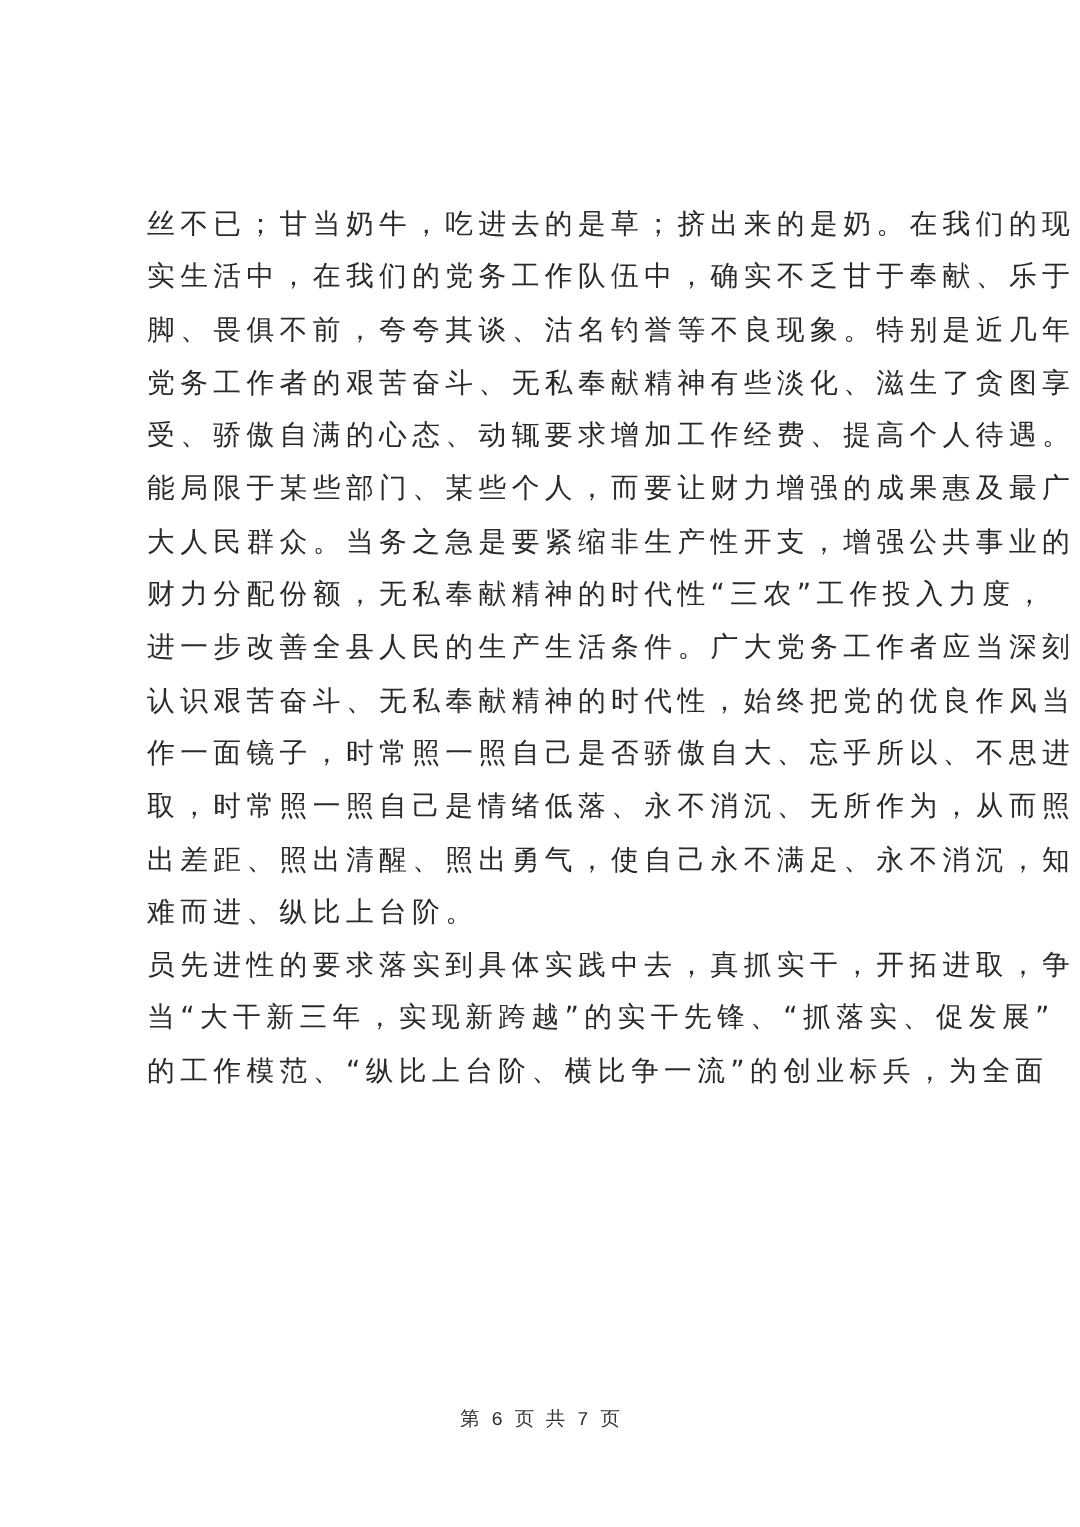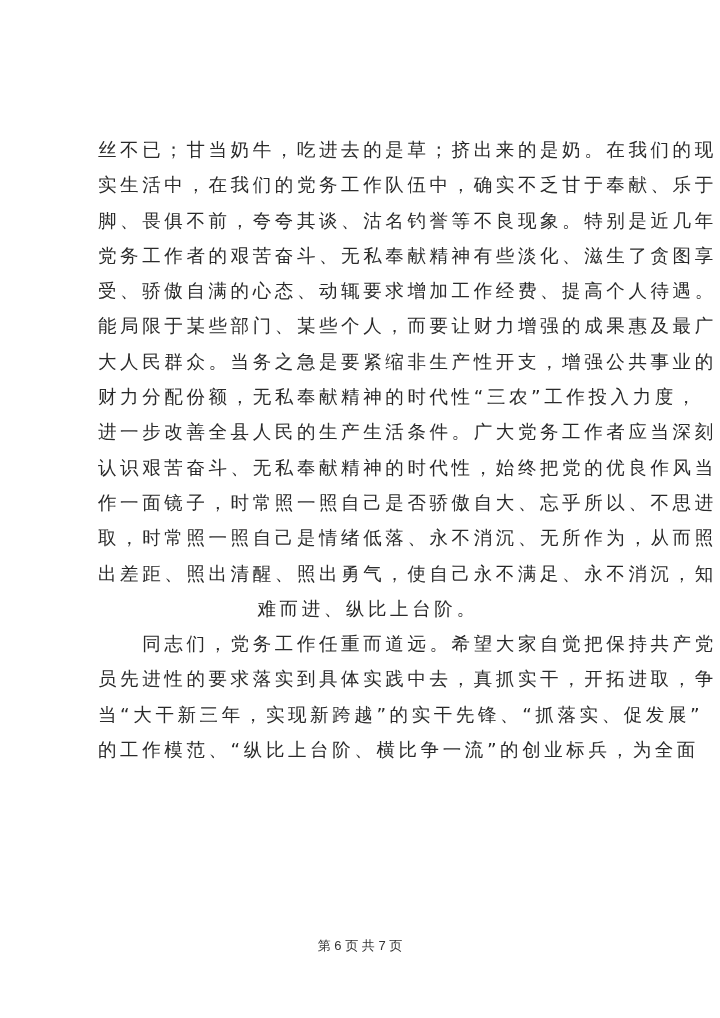--- a/index.html
+++ b/index.html
@@ -4,24 +4,24 @@
 <style>
   html, body { margin: 0; padding: 0; background: #ffffff; }
   body { width: 720px; height: 1018px; position: relative; overflow: hidden; }
   .page { position: absolute; left: 0; top: 0; width: 720px; height: 1018px; background: #fff; }
   .body-text {
     position: absolute; left: 98px; top: 132px; width: 540px;
     font-family: "DejaVu Sans", sans-serif;
     font-size: 18.5px; line-height: 35.3px; color: #2a2a2a;
     letter-spacing: 3.6px;
   }
-  .line { display: block; white-space: nowrap; height: 35.3px; text-align: center; }
+  .line { display: block; white-space: nowrap; height: 35.3px; }
   .footer {
     position: absolute; left: 0; width: 720px; top: 937px; text-align: center;
-    font-family: Liberation Sans, sans-serif; font-size: 13px; color: #333;
+    font-family: Liberation Mono, monospace; font-size: 13px; color: #333;
   }
 </style>
 </head>
 <body>
 
 <div class="page">
   <div class="body-text">
     <span class="line">丝不已；甘当奶牛，吃进去的是草；挤出来的是奶。在我们的现</span>
     <span class="line">实生活中，在我们的党务工作队伍中，确实不乏甘于奉献、乐于</span>
     <span class="line">脚、畏俱不前，夸夸其谈、沽名钓誉等不良现象。特别是近几年，</span>
@@ -29,19 +29,18 @@
     <span class="line">受、骄傲自满的心态、动辄要求增加工作经费、提高个人待遇。</span>
     <span class="line">能局限于某些部门、某些个人，而要让财力增强的成果惠及最广</span>
     <span class="line">大人民群众。当务之急是要紧缩非生产性开支，增强公共事业的</span>
     <span class="line">财力分配份额，无私奉献精神的时代性“三农”工作投入力度，</span>
     <span class="line">进一步改善全县人民的生产生活条件。广大党务工作者应当深刻</span>
     <span class="line">认识艰苦奋斗、无私奉献精神的时代性，始终把党的优良作风当</span>
     <span class="line">作一面镜子，时常照一照自己是否骄傲自大、忘乎所以、不思进</span>
     <span class="line">取，时常照一照自己是情绪低落、永不消沉、无所作为，从而照</span>
     <span class="line">出差距、照出清醒、照出勇气，使自己永不满足、永不消沉，知</span>
     <span class="line">难而进、纵比上台阶。</span>
-    <span class="line">　　同志们，党务工作任重而道远。希望大家自觉把保持共产党</span>
     <span class="line">员先进性的要求落实到具体实践中去，真抓实干，开拓进取，争</span>
     <span class="line">当“大干新三年，实现新跨越”的实干先锋、“抓落实、促发展”</span>
     <span class="line">的工作模范、“纵比上台阶、横比争一流”的创业标兵，为全面</span>
   </div>
   <div class="footer">第 6 页  共 7 页</div>
 </div>
 
 </body></html>

